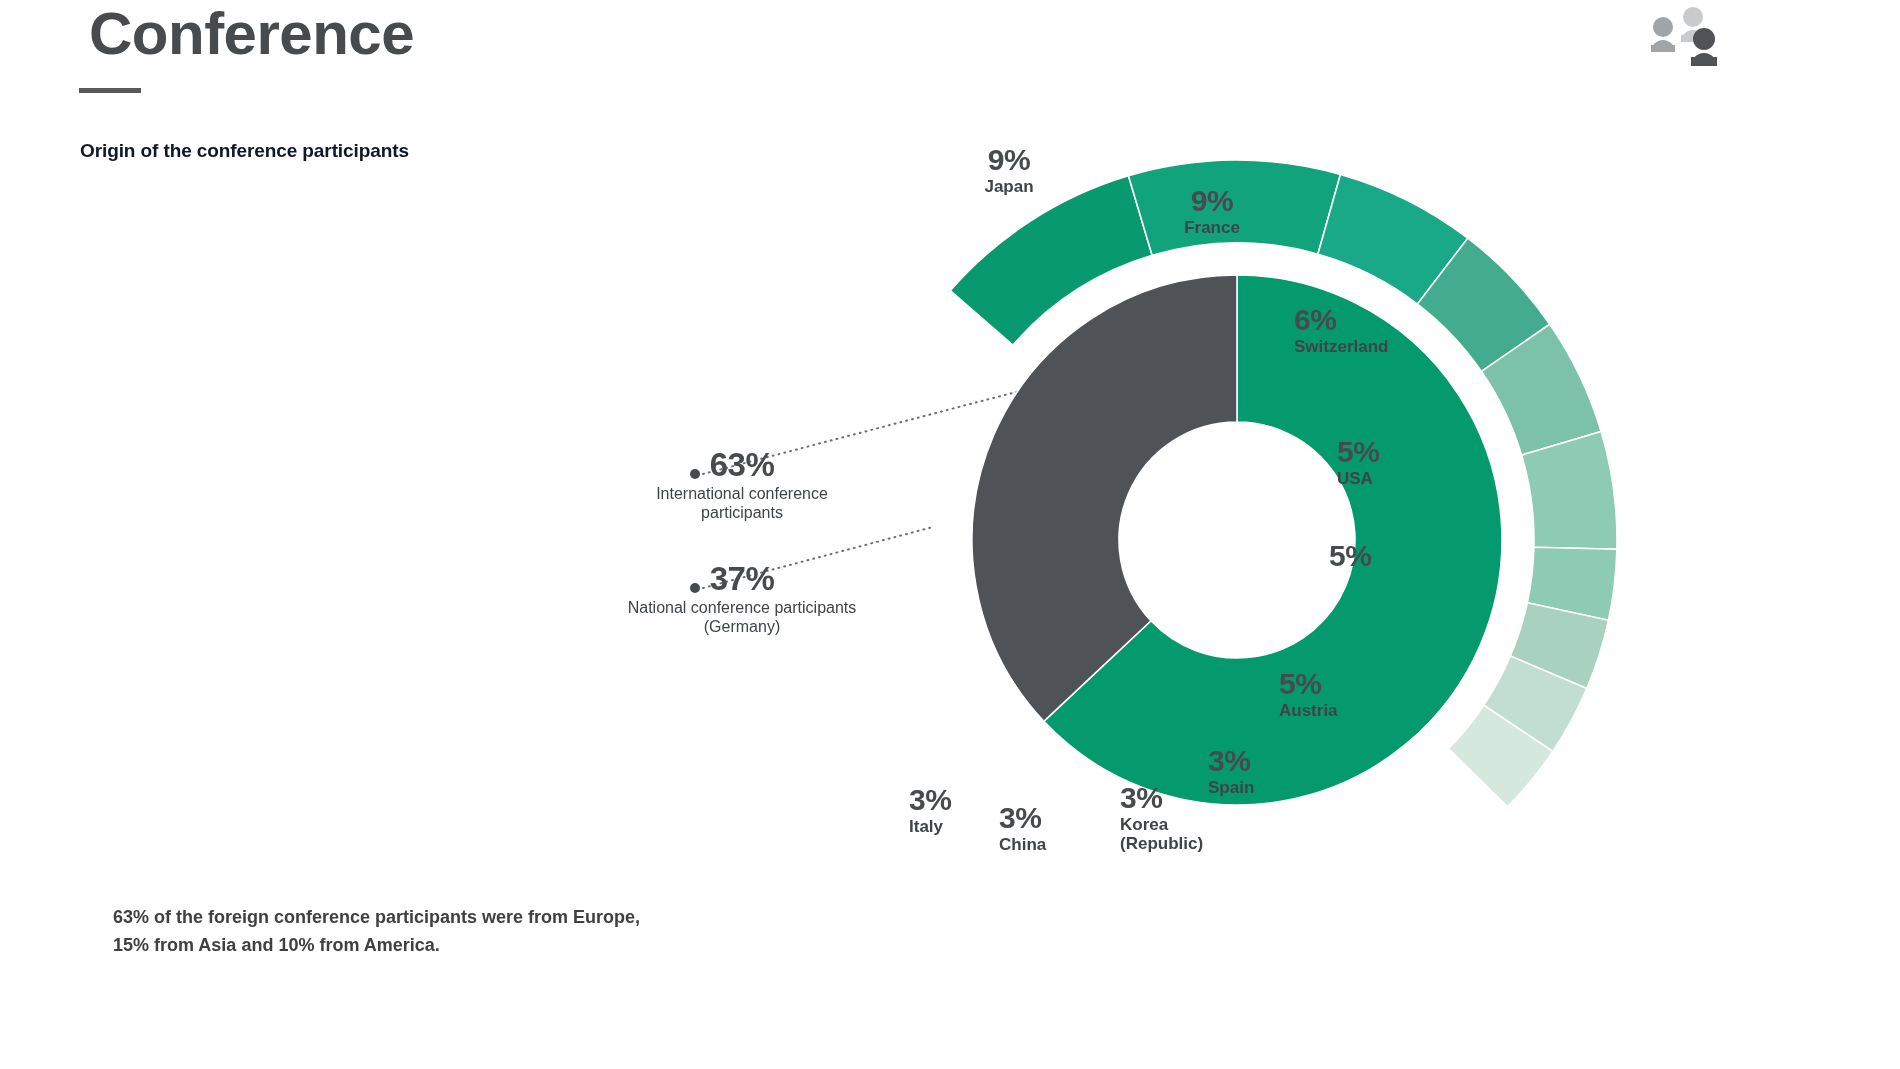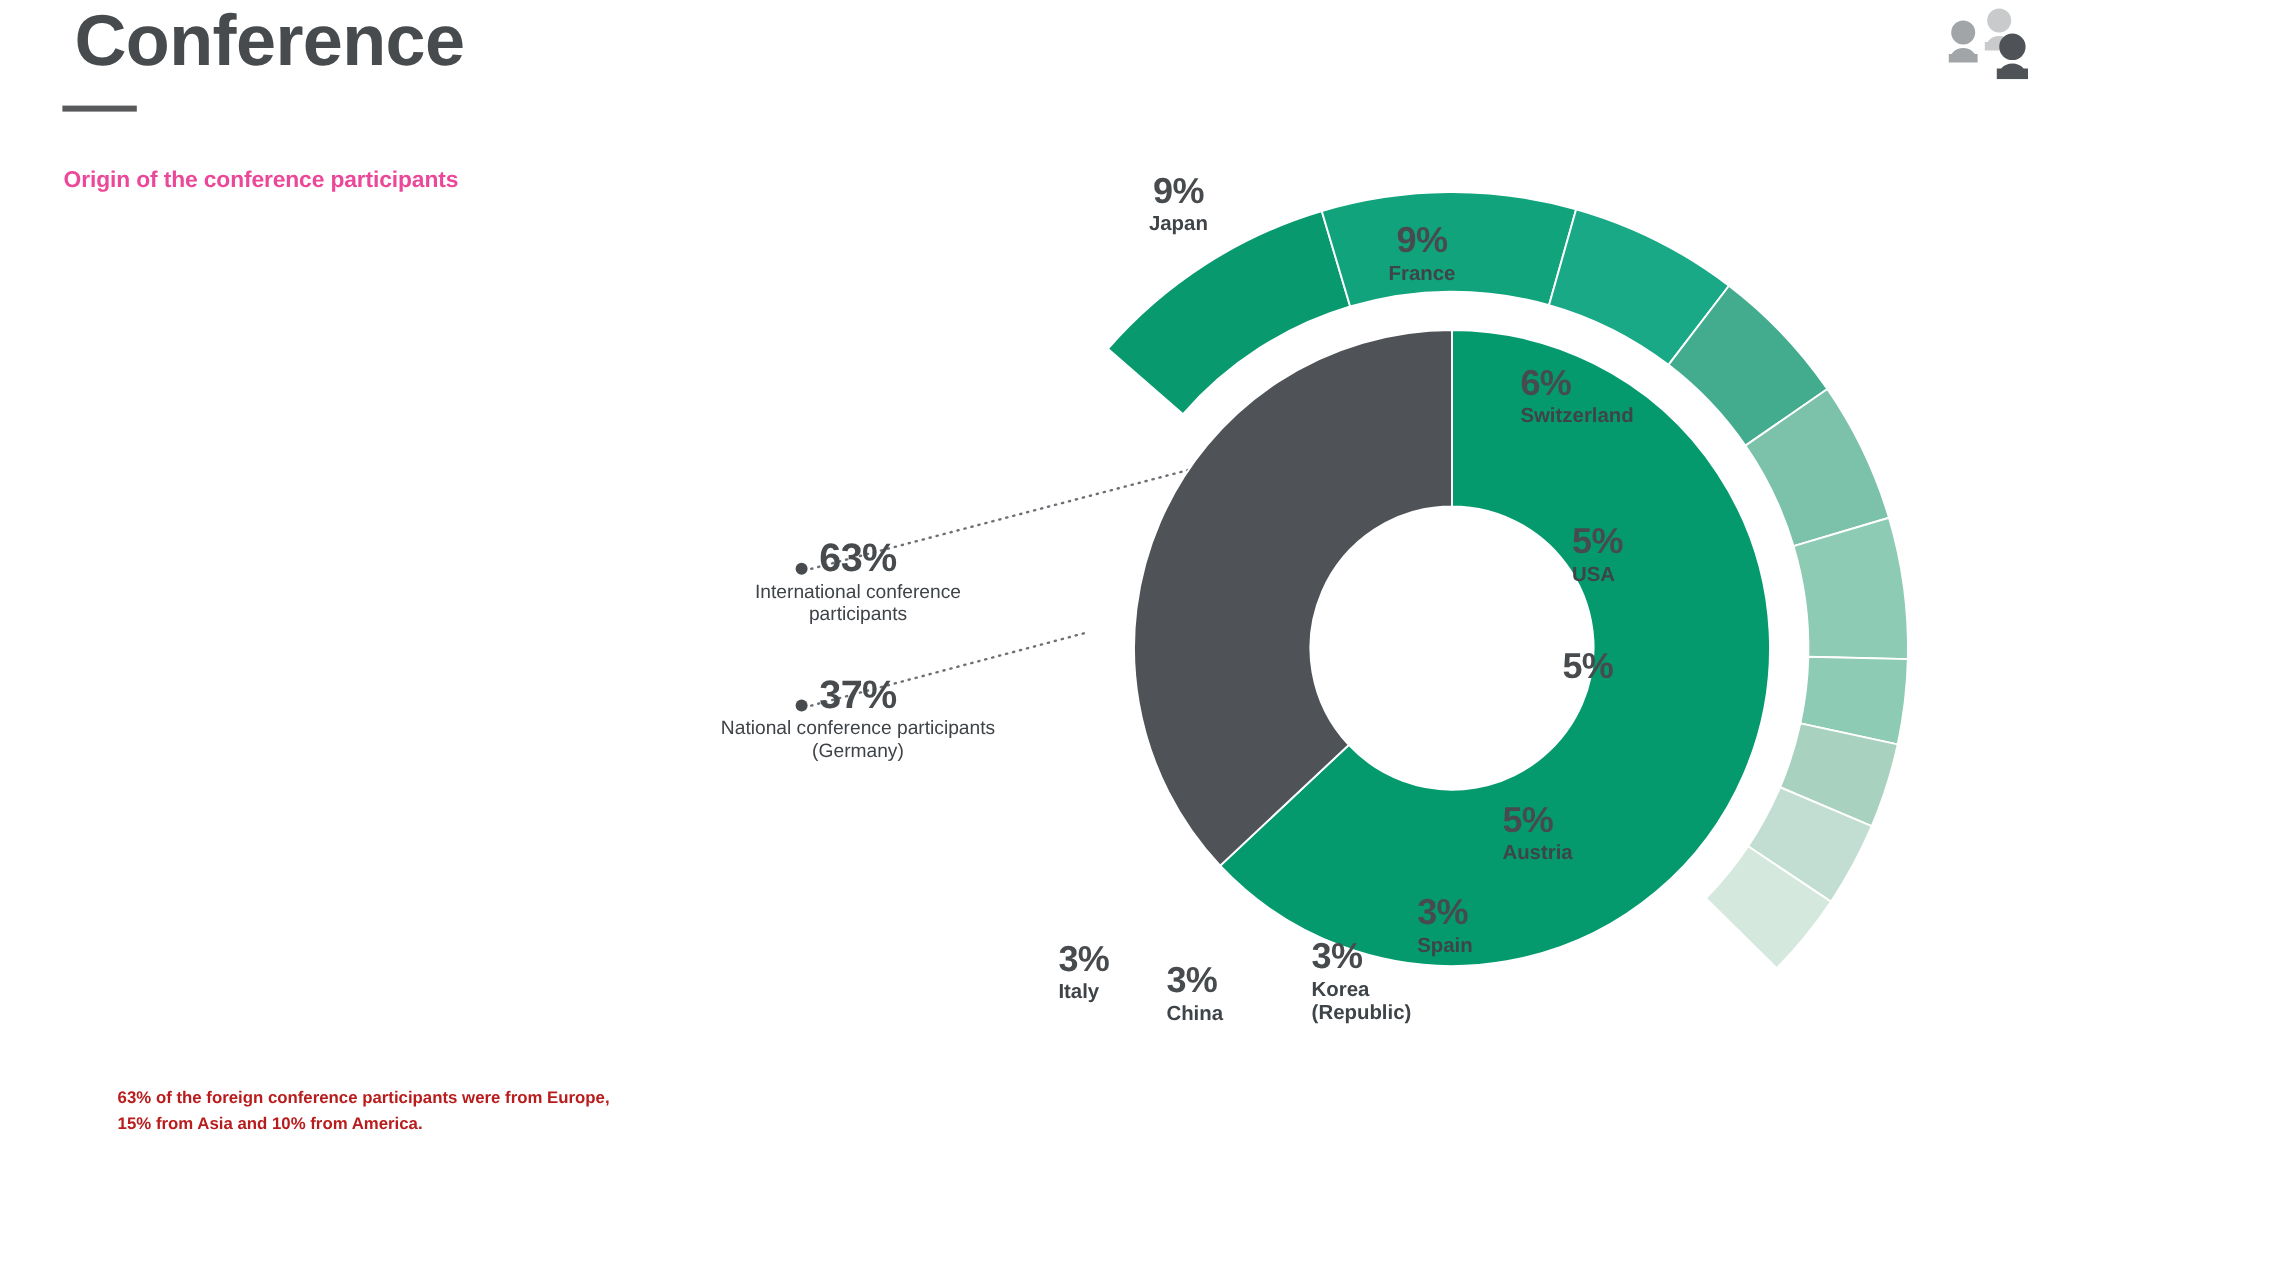--- a/index.html
+++ b/index.html
@@ -3,35 +3,35 @@
 <meta charset="utf-8">
 <title>Conference</title>
 <style>
   * { box-sizing: border-box; margin: 0; padding: 0; }
   html, body {
     width: 1900px; height: 1069px;
     background: #ffffff;
     font-family: "Liberation Sans", sans-serif;
     overflow: hidden;
   }
-  .page { position: relative; width: 1730px; height: 1069px; background:#fff; }
+  .page { position: relative; width: 1730px; height: 1069px; background:#fff;margin-left:27px; }
 
   
   .title {
     position: absolute; left: 62px; top: 2px;
     font-size: 60px; font-weight: bold; letter-spacing: -0.5px;
     color: #474b4e; line-height: 1.08;
   }
   .title-rule {
     position: absolute; left: 52px; top: 88px;
     width: 62px; height: 5px; background: #58595b;
   }
   .subtitle {
     position: absolute; left: 53px; top: 140px;
-    font-size: 19px; font-weight: bold; color: #ec4899;
+    font-size: 19px; font-weight: bold; color: #0f172a;
     letter-spacing: -0.1px;
   }
 
   
   .people-icon { position: absolute; right: 24px; top: 6px; width: 92px; height: 60px; }
 
   
   .chart-wrap { position: absolute; left: 820px; top: 150px; width: 780px; height: 780px; }
   .chart-svg { display: block; width: 780px; height: 780px; overflow: visible; }
 
@@ -56,22 +56,22 @@
     display:block;
   }
   .callout .nm {
     font-size: 16px; line-height: 1.2; color:#3f4448; display:block; margin-top:3px;
     white-space: pre-line;
   }
   .leader { position:absolute; left:0; top:0; width:1900px; height:1069px; pointer-events:none; }
 
   
   .footnote {
-    position: absolute; left: 98px; top: 904px; width: 560px;
-    font-size: 14px; font-weight: bold; color: #b91c1c; line-height: 1.55;
+    position: absolute; left: 86px; top: 904px; width: 560px;
+    font-size: 18px; font-weight: bold; color: #404040; line-height: 1.55;
     white-space: pre-line;
   }
 </style>
 </head>
 <body>
 
 <div class="page">
 
   <div class="title">Conference</div>
   <div class="title-rule"></div>

